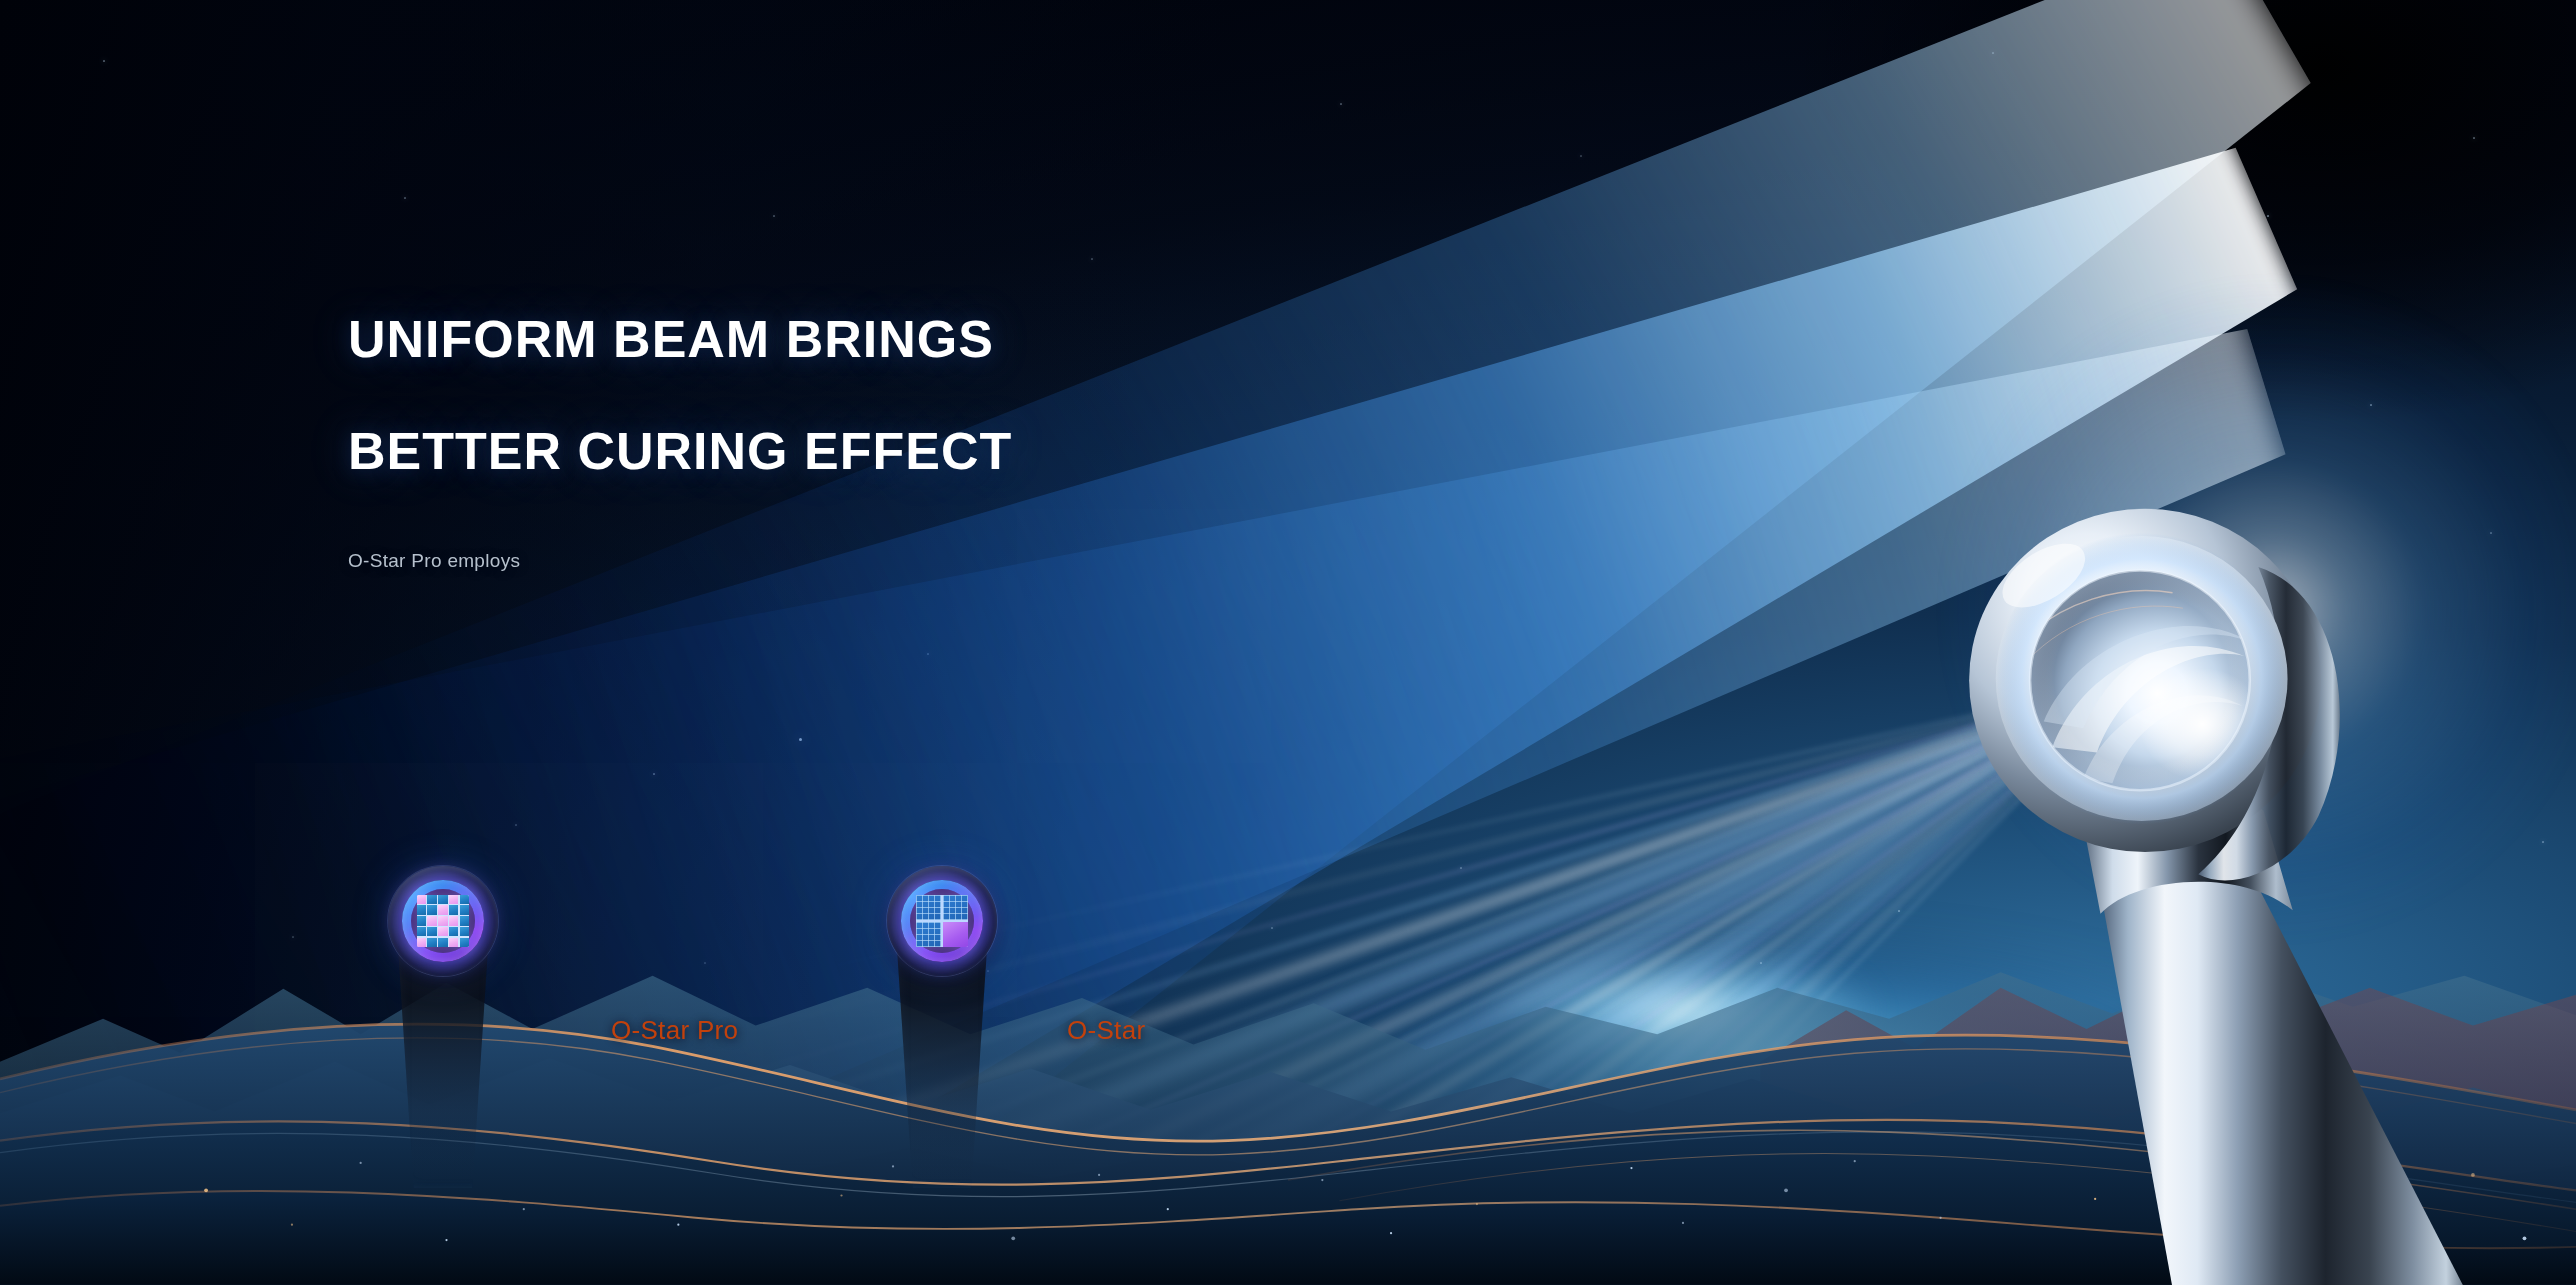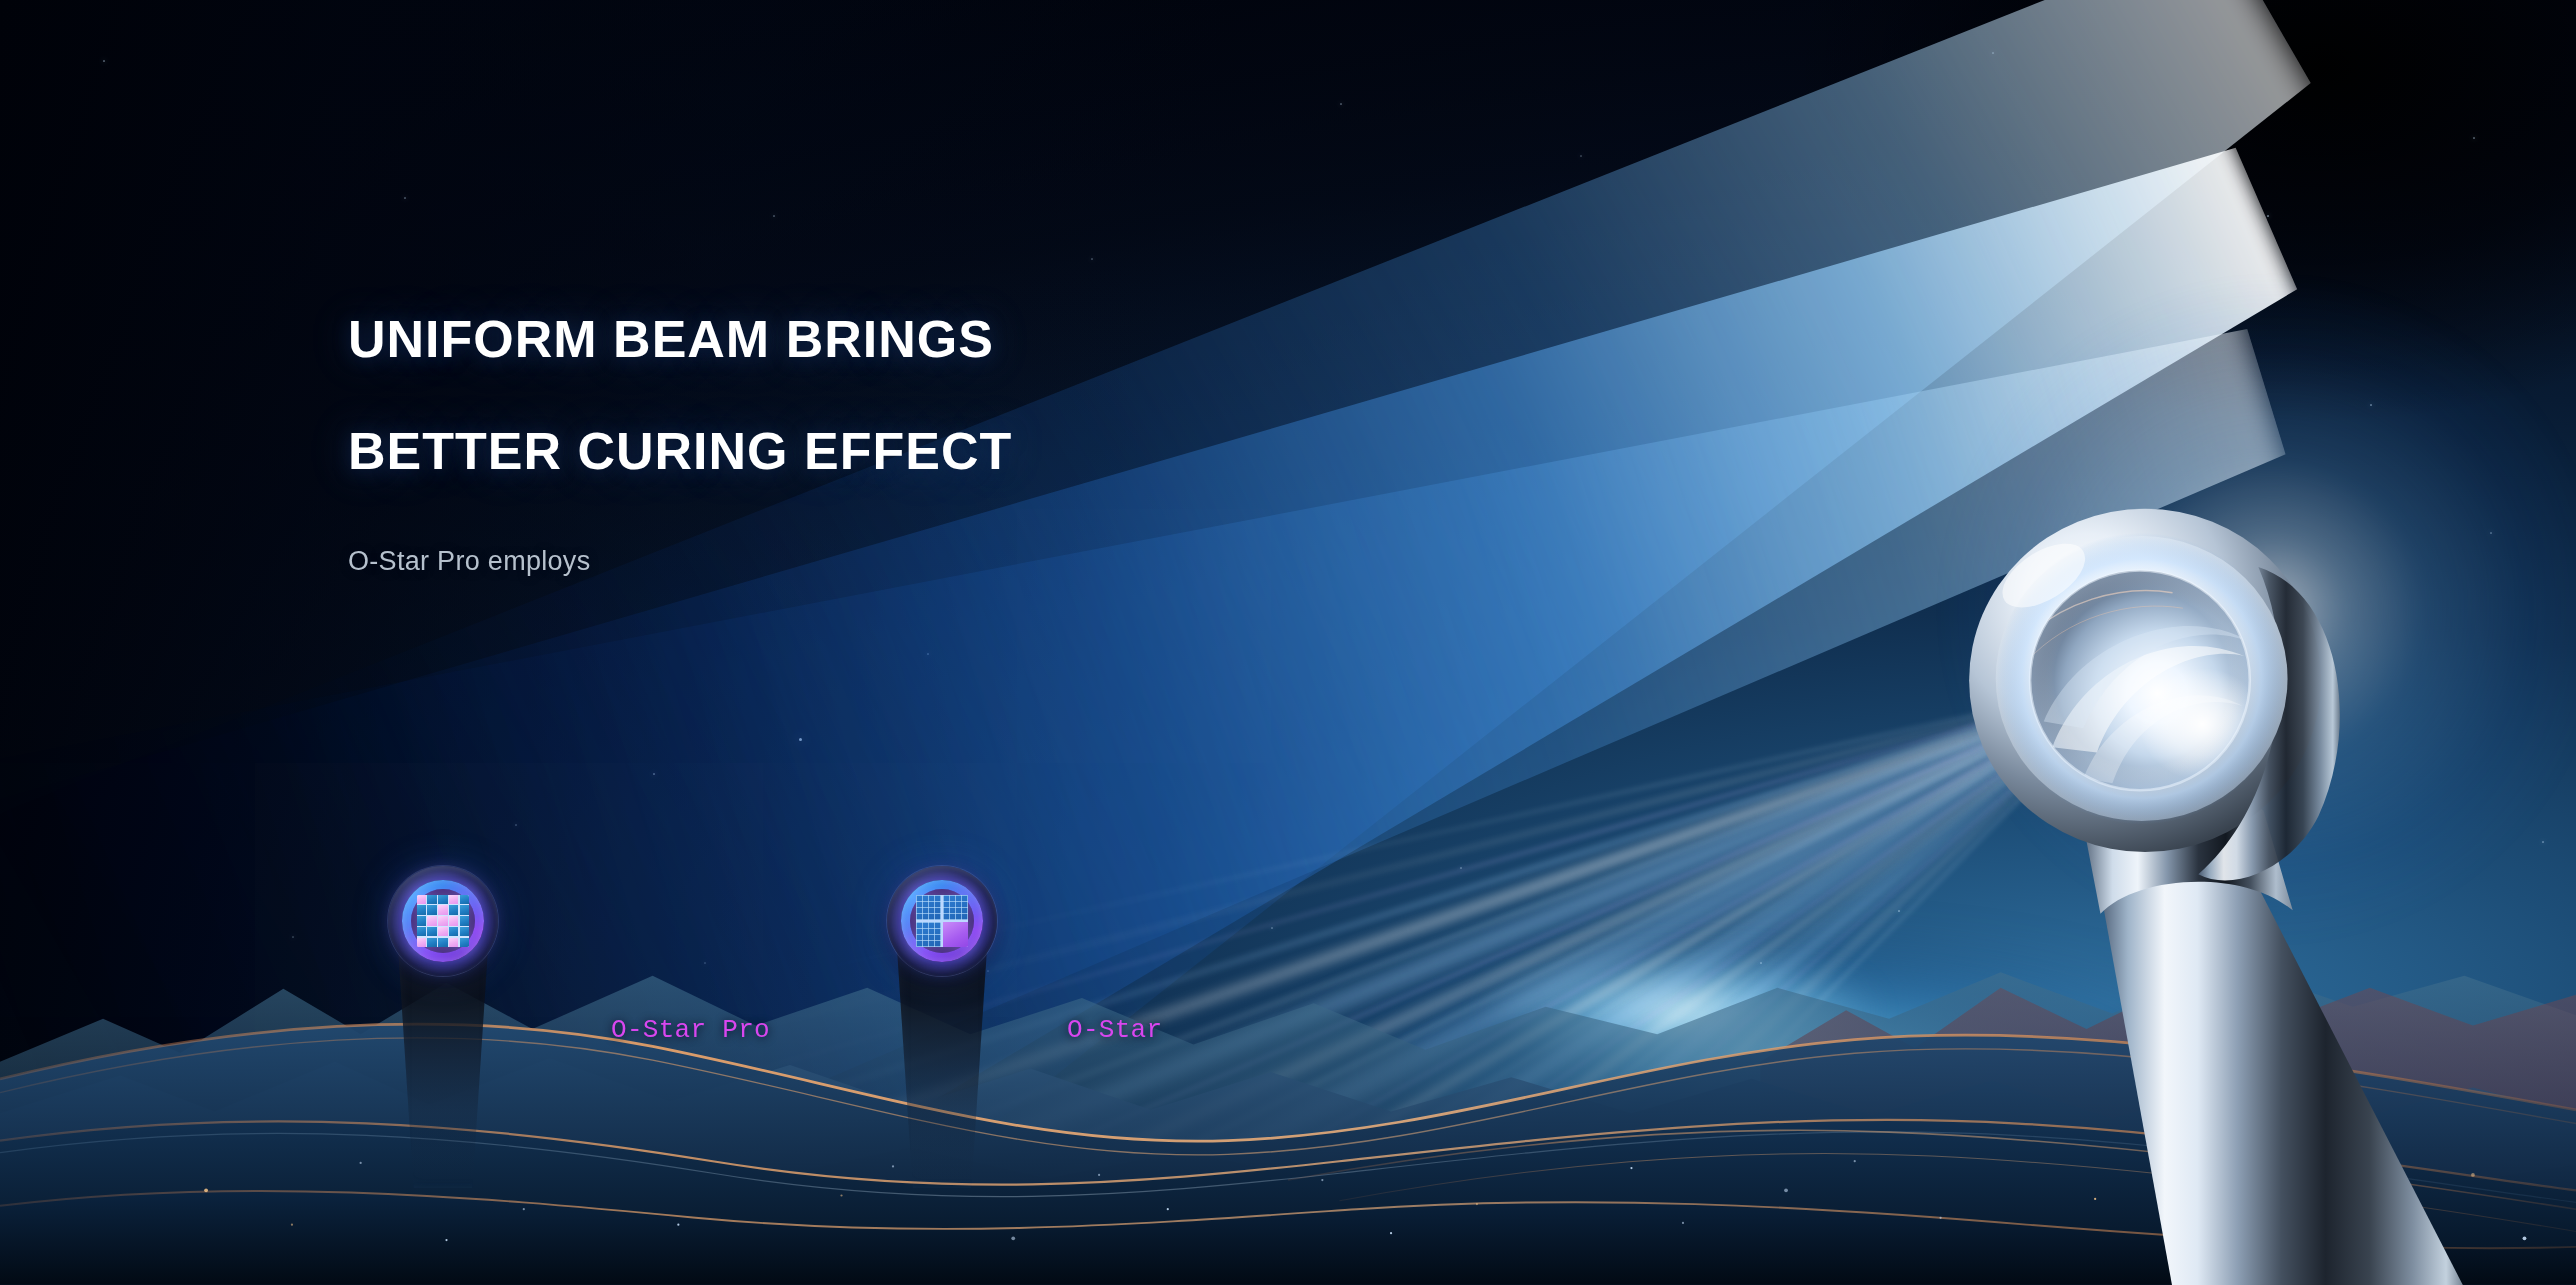--- a/index.html
+++ b/index.html
@@ -116,21 +116,21 @@
     letter-spacing:1px;
     line-height:112px;
     text-shadow:0 1.7px 15.5px rgba(10,30,70,.75), 0 0 41px rgba(120,180,255,.25);
   }
   .headline div{white-space:nowrap;}
 
   .subcopy{
     position:absolute;left:348px;top:530px;
     width:1030px;
     color:#b6c1cd;
-    font-size:27px;
+    font-size:19px;
     font-weight:400;
     letter-spacing:0.3px;
     line-height:62px;
     text-shadow:0 0.9px 8.6px rgba(0,8,25,.85);
   }
   .subcopy div{white-space:nowrap;}
 
   
   .chip-module{position:absolute;}
   .chip-stand{
@@ -193,26 +193,25 @@
   .quad{width:100%;height:100%;}
   .quad.grid-blue{
     background:
       repeating-linear-gradient(to right, rgba(190,225,255,.62) 0 0.9px, rgba(0,0,0,0) 0.9px 6px),
       repeating-linear-gradient(to bottom, rgba(190,225,255,.62) 0 0.9px, rgba(0,0,0,0) 0.9px 6px),
       linear-gradient(150deg,#2f7fd4 0%,#2064b4 100%);
   }
   .quad.solid-violet{background:linear-gradient(150deg,#c98cf8 0%,#a75cf0 58%,#9247e6 100%);}
   .chip-label{
     position:absolute;
-    color:#d946ef;
+    color:#c2410c;
     font-size:26px;
     letter-spacing:0.3px;
     white-space:nowrap;
     text-shadow:0 0.9px 8.6px rgba(0,8,25,.9);
-    font-family:Liberation Mono, monospace;
   }
 
   
   .device{position:absolute;left:1915px;top:464px;width:661px;height:824px;}
 </style>
 </head>
 <body>
 
 <div id="banner">
 

